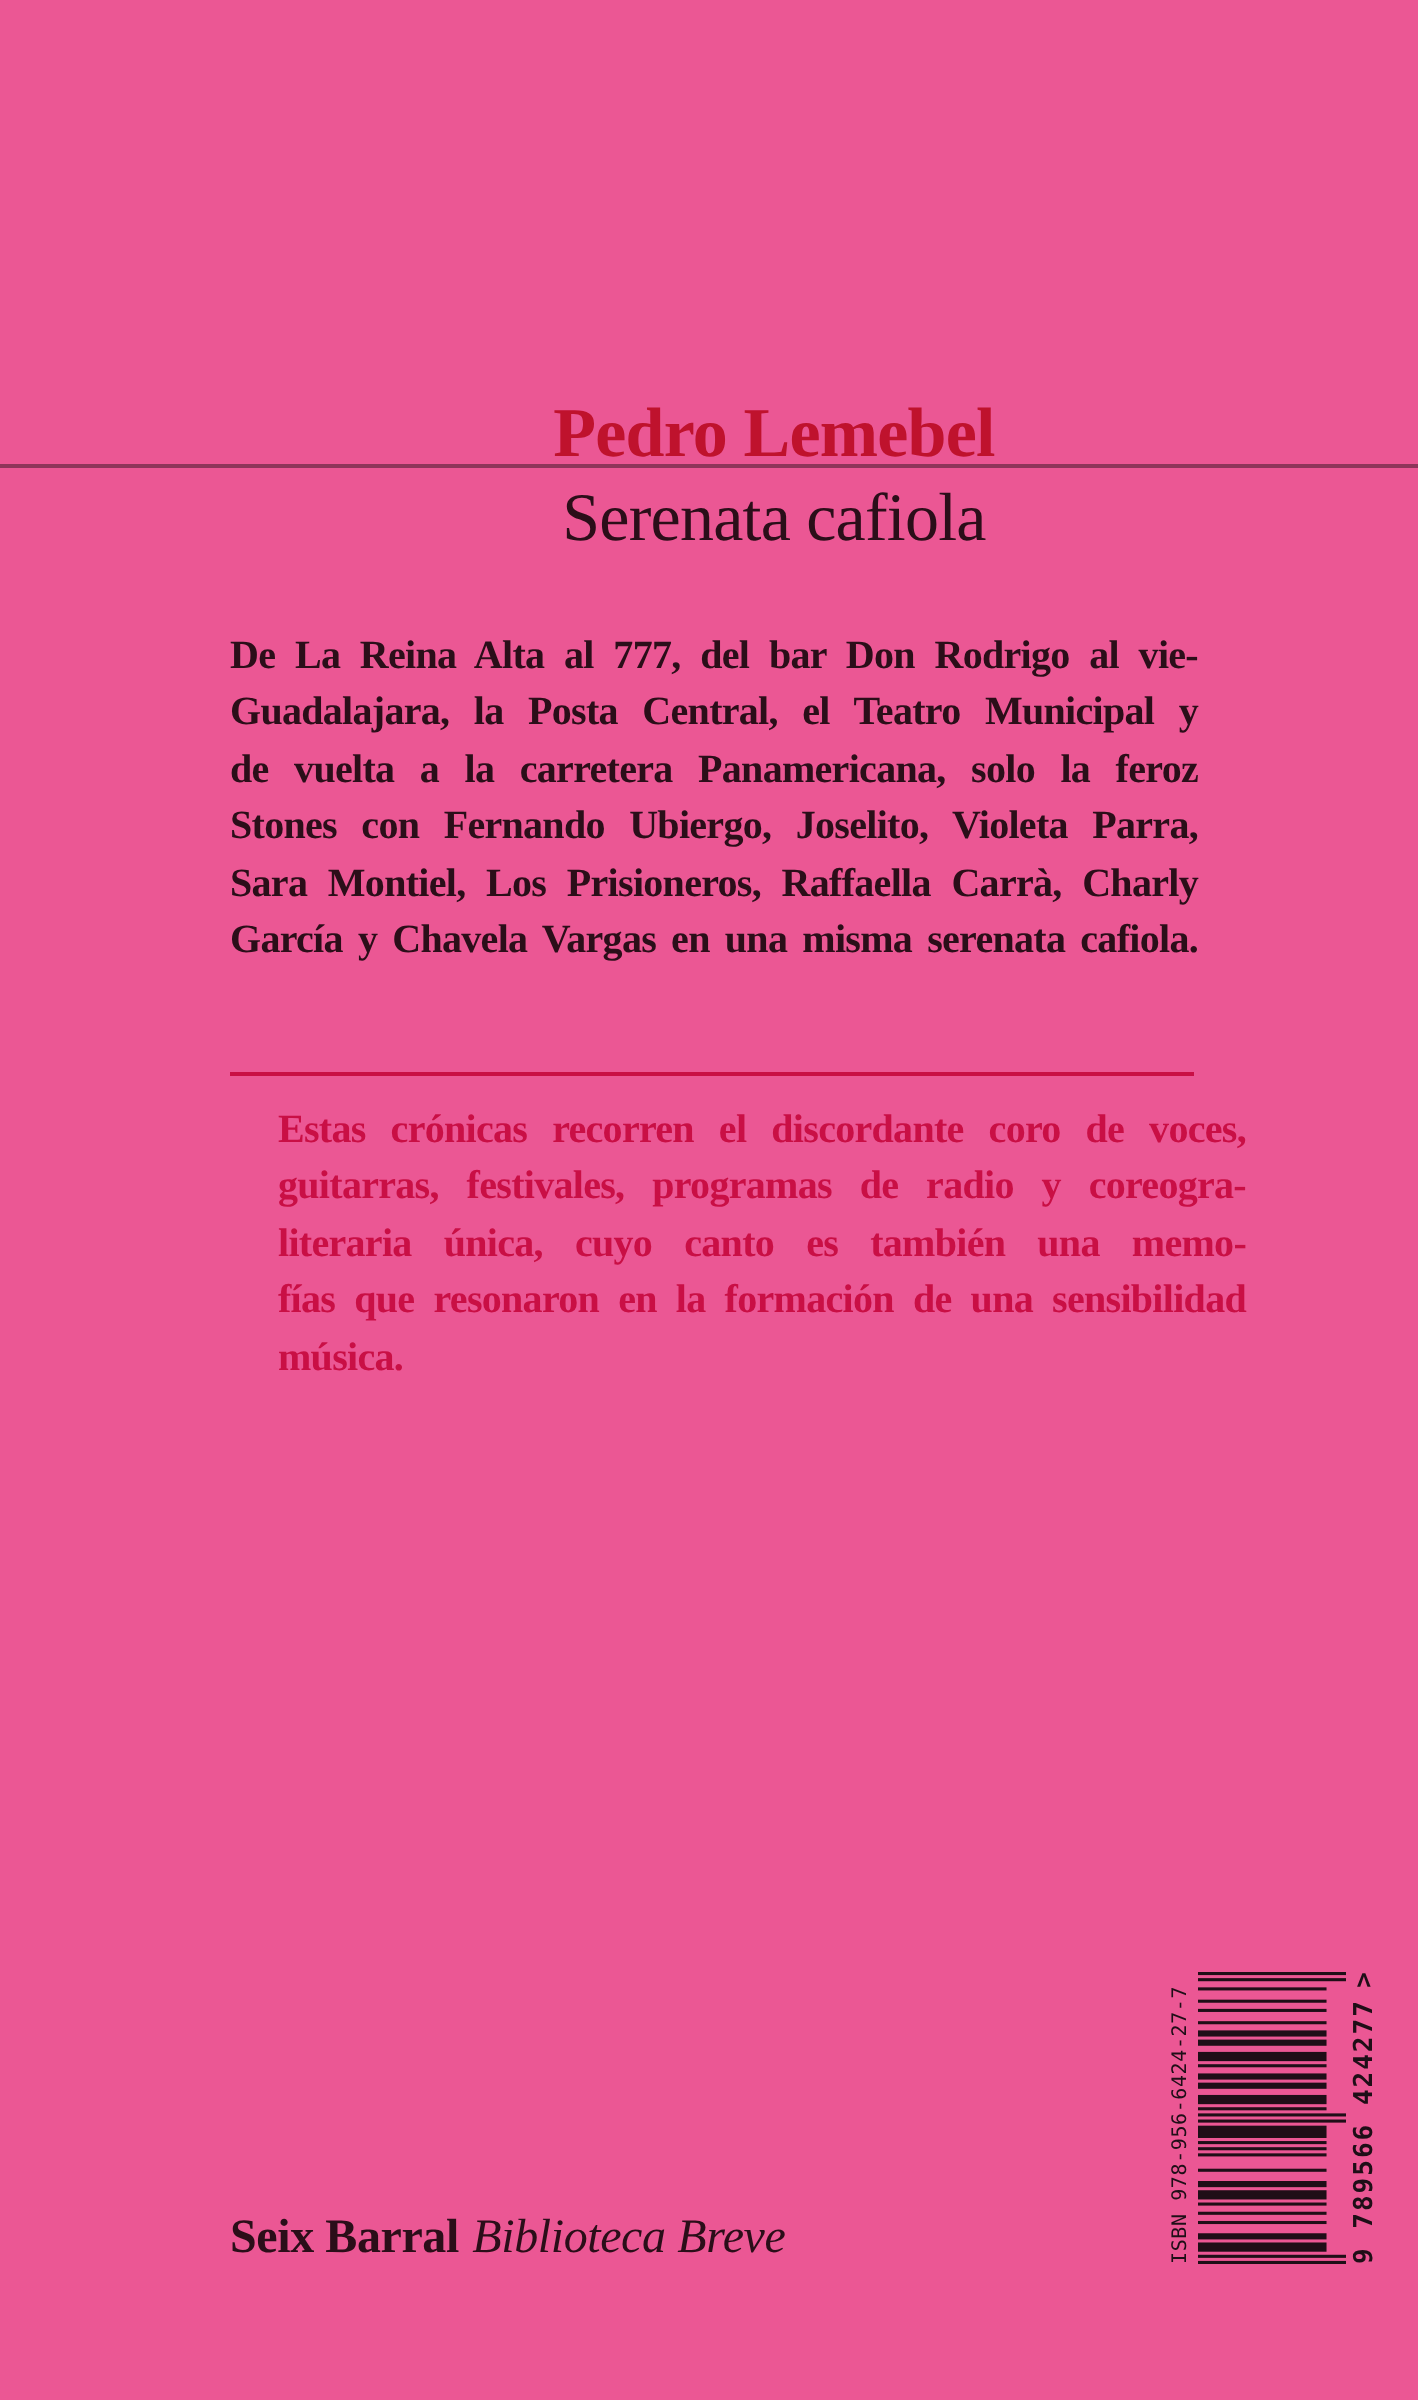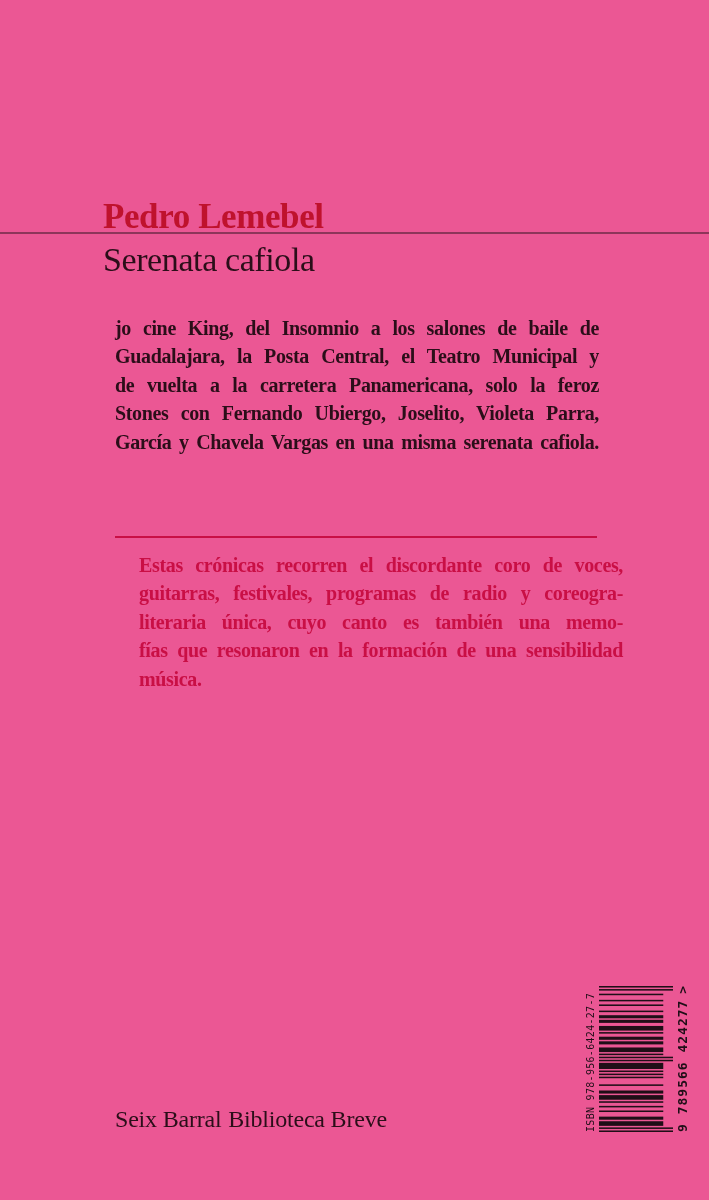--- a/index.html
+++ b/index.html
@@ -19,21 +19,21 @@
     position:relative;
     width:709px;height:1200px;
     background:var(--background);
     overflow:hidden;
   }
   
   .top-rule{
     position:absolute;left:0;top:232px;width:709px;height:2px;
     background:var(--rule-soft);
   }
-  .header{position:absolute;left:103px;top:200px;width:520px;}
+  .header{position:absolute;left:127px;top:200px;width:520px;text-align:center;}
   .author{
     font-size:35px;line-height:33px;font-weight:bold;
     color:var(--author-red);letter-spacing:-0.4px;
     white-space:nowrap;
   }
   .book-title{
     margin-top:10px;
     font-size:34px;line-height:34px;font-weight:normal;
     color:var(--ink-dark);letter-spacing:-0.4px;
     white-space:nowrap;
@@ -92,40 +92,41 @@
   }
   .ean-number{letter-spacing:1px;}
   .ean-arrow{letter-spacing:0;}
   
   .imprint{
     position:absolute;left:115px;top:1104px;
     font-size:24px;line-height:30px;
     color:var(--ink-dark);letter-spacing:-0.2px;
     white-space:nowrap;
   }
-  .imprint .pub{font-weight:normal;margin-right:0.28em;}
-  .imprint .coll{font-weight:normal;}
+  .imprint .pub{font-weight:bold;margin-right:0.28em;}
+  .imprint .coll{font-weight:normal;font-style:italic;}
 </style>
 </head>
 <body>
 
 <div class="page">
 
   <div class="top-rule"></div>
 
   <header class="header">
     <div class="author">Pedro Lemebel</div>
     <div class="book-title">Serenata cafiola</div>
   </header>
 
   <section class="synopsis">
-    <span class="line">jo cine King, del Insomnio a los salones de baile de</span>
+    <span class="line">De La Reina Alta al 777, del bar Don Rodrigo al vie-</span>
     <span class="line">Guadalajara, la Posta Central, el Teatro Municipal y</span>
     <span class="line">de vuelta a la carretera Panamericana, solo la feroz</span>
     <span class="line">Stones con Fernando Ubiergo, Joselito, Violeta Parra,</span>
+    <span class="line">Sara Montiel, Los Prisioneros, Raffaella Carrà, Charly</span>
     <span class="line">García y Chavela Vargas en una misma serenata cafiola.</span>
   </section>
 
   <div class="divider"></div>
 
   <section class="blurb">
     <span class="line">Estas crónicas recorren el discordante coro de voces,</span>
     <span class="line">guitarras, festivales, programas de radio y coreogra-</span>
     <span class="line">literaria única, cuyo canto es también una memo-</span>
     <span class="line">fías que resonaron en la formación de una sensibilidad</span>

